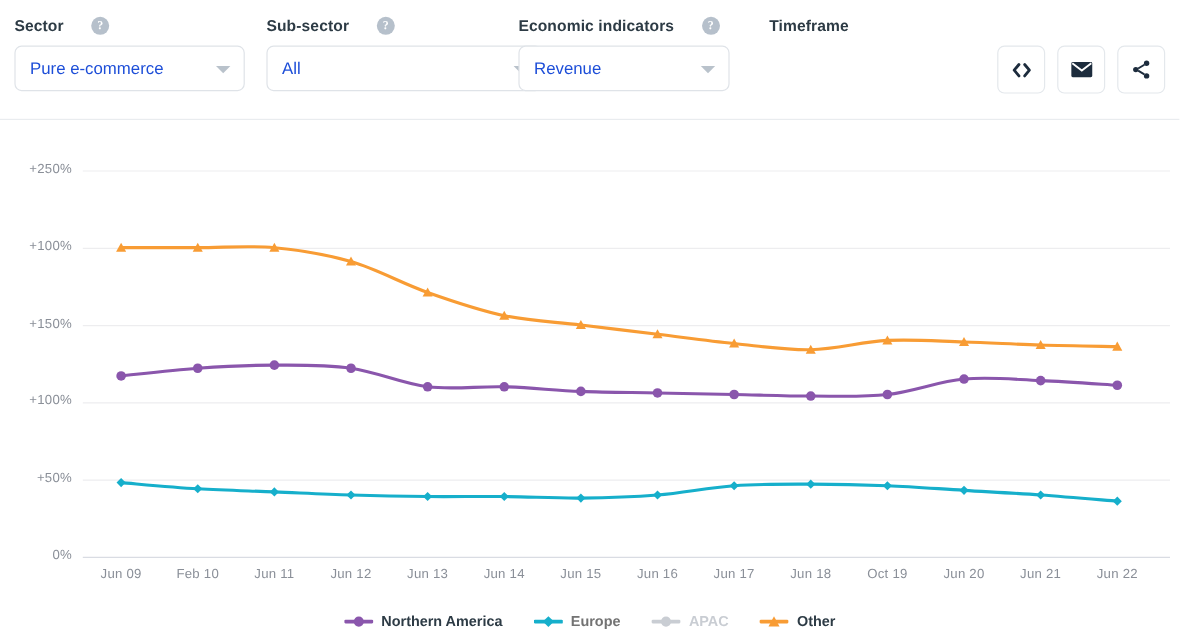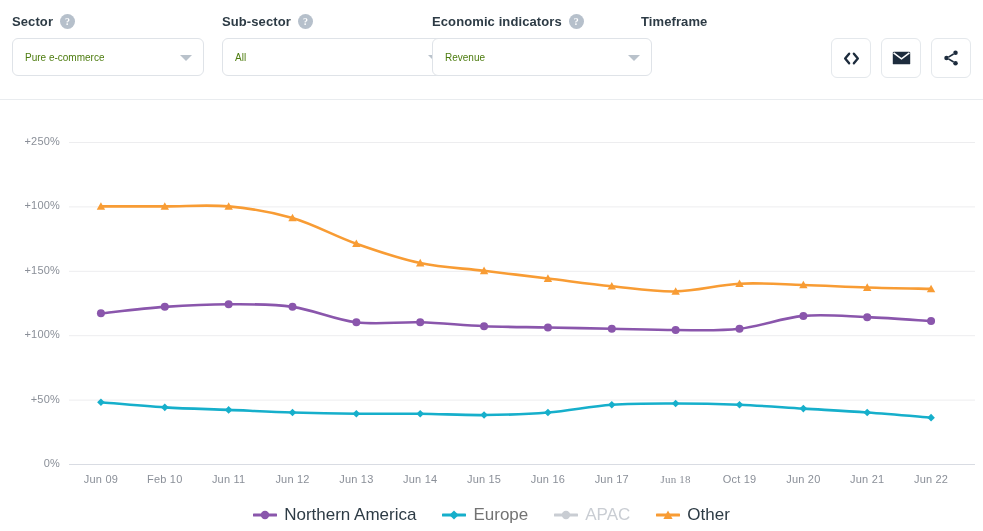--- a/index.html
+++ b/index.html
@@ -13,21 +13,21 @@
 
   
   .toolbar {
     position: relative;
     height: 100px;
     border-bottom: 1px solid #e9ecef;
     background: #fff;
   }
   .filter-group { position: absolute; top: 12px; }
   .filter-label-row {
-    display: flex; align-items: center; gap: 7px;
+    display: flex; align-items: center; gap: 23px;
     height: 18px; margin-bottom: 8px;
   }
   .filter-label {
     font-size: 13px; font-weight: 700; color: #2d3b45;
     letter-spacing: .1px; white-space: nowrap;
   }
   .help-icon {
     width: 15px; height: 15px; border-radius: 50%;
     background: #b6c0cb; color: #fff;
     font-size: 10px; font-weight: 700; line-height: 15px;
@@ -38,21 +38,21 @@
     position: relative;
     height: 38px;
     border: 1px solid #dfe3e8;
     border-radius: 6px;
     background: #fff;
     display: flex; align-items: center;
     padding: 0 12px;
     cursor: pointer;
   }
   .select-value {
-    font-size: 10px; color: #4d7c0f;
+    font-size: 14px; color: #1d4ed8;
     white-space: nowrap; overflow: hidden; text-overflow: ellipsis;
   }
   .caret {
     position: absolute; right: 11px; top: 50%;
     margin-top: -2px;
     width: 0; height: 0;
     border-left: 6px solid transparent;
     border-right: 6px solid transparent;
     border-top: 6px solid #b9c2cb;
   }
@@ -81,21 +81,21 @@
   }
 
   
   .legend {
     position: absolute; left: 0; right: 0; bottom: 6px;
     display: flex; justify-content: center; align-items: center; gap: 26px;
   }
   .legend-item {
     display: flex; align-items: center; gap: 7px; cursor: pointer;
   }
-  .legend-label { font-size: 17px; font-weight: 400; }
+  .legend-label { font-size: 12px; font-weight: 700; }
   .legend-mark { width: 24px; height: 12px; display:block; }
 </style>
 </head>
 <body>
 
 <div id="app">
 
   <div class="toolbar">
     <div id="filters-host">
         <div class="filter-group" style="left: 12px; width: 192px;">
@@ -116,21 +116,21 @@
           <div class="select" style="width: 230px;">
             <span class="select-value">All</span>
             <span class="caret"></span>
           </div>
         </div>
         <div class="filter-group" style="left: 432px; width: 192px;">
           <div class="filter-label-row">
             <span class="filter-label">Economic indicators</span>
             <span class="help-icon">?</span>
           </div>
-          <div class="select" style="width: 220px;">
+          <div class="select" style="width: 176px;">
             <span class="select-value">Revenue</span>
             <span class="caret"></span>
           </div>
         </div>
         <div class="filter-group" style="left: 641px; width: 120px;">
           <div class="filter-label-row">
             <span class="filter-label">Timeframe</span>
           </div>
         </div>
       </div>
@@ -235,21 +235,21 @@
     <div id="xticks-host">
         <div class="xtick" style="left: 68.9286px; top: 373px;">Jun 09</div>
         <div class="xtick" style="left: 132.786px; top: 373px;">Feb 10</div>
         <div class="xtick" style="left: 196.643px; top: 373px;">Jun 11</div>
         <div class="xtick" style="left: 260.5px; top: 373px;">Jun 12</div>
         <div class="xtick" style="left: 324.357px; top: 373px;">Jun 13</div>
         <div class="xtick" style="left: 388.214px; top: 373px;">Jun 14</div>
         <div class="xtick" style="left: 452.071px; top: 373px;">Jun 15</div>
         <div class="xtick" style="left: 515.929px; top: 373px;">Jun 16</div>
         <div class="xtick" style="left: 579.786px; top: 373px;">Jun 17</div>
-        <div class="xtick" style="left: 643.643px; top: 373px; font-family: Liberation Serif, serif;">Jun 18</div>
+        <div class="xtick" style="left: 643.643px; top: 373px;">Jun 18</div>
         <div class="xtick" style="left: 707.5px; top: 373px;">Oct 19</div>
         <div class="xtick" style="left: 771.357px; top: 373px;">Jun 20</div>
         <div class="xtick" style="left: 835.214px; top: 373px;">Jun 21</div>
         <div class="xtick" style="left: 899.071px; top: 373px;">Jun 22</div>
       </div>
   </div>
 
   <div class="legend" id="legend-host">
       <div class="legend-item">
         <svg class="legend-mark" viewBox="0 0 24 12">

